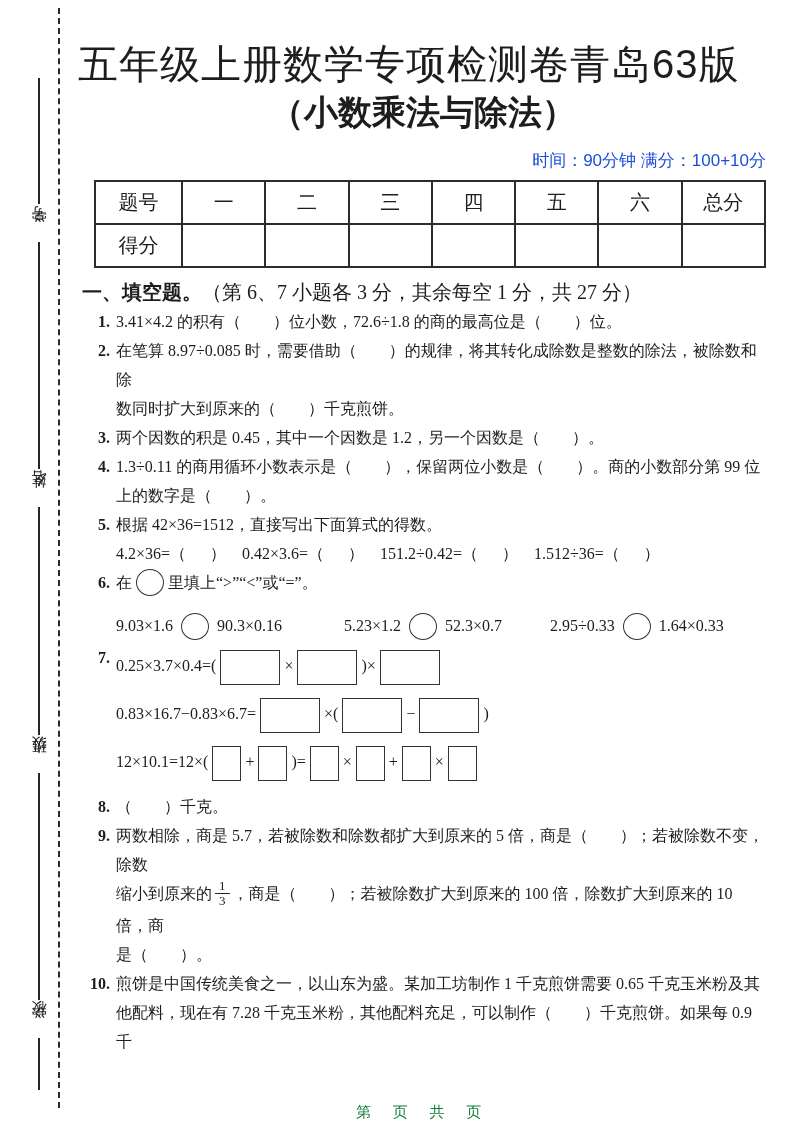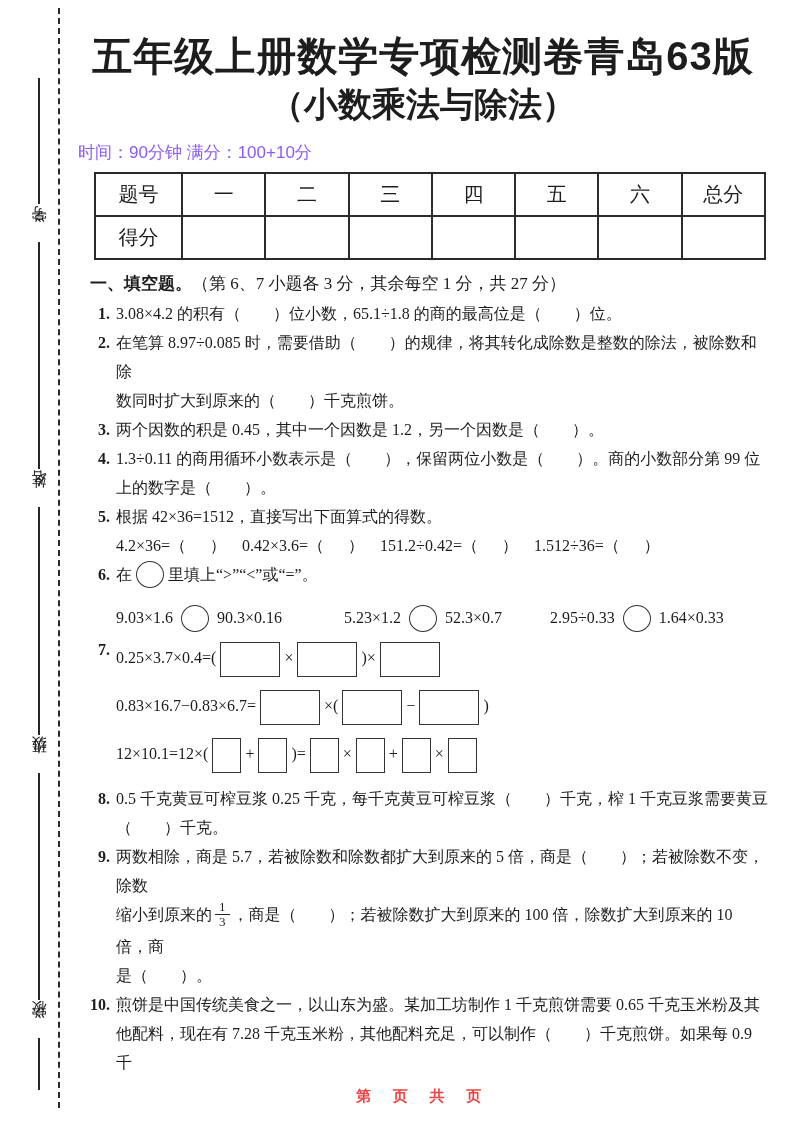--- a/index.html
+++ b/index.html
@@ -17,40 +17,40 @@
   .sb-line.first{flex:0 0 126px;}
   .sb-line.last{flex:0 0 52px;}
   .sb-label{
     writing-mode:vertical-rl;transform:rotate(180deg);
     font-size:15px;letter-spacing:3px;margin:7px 0;color:#222;
     font-family:"Liberation Serif","DejaVu Serif",serif;white-space:nowrap;
   }
   
   .content{position:absolute;left:78px;top:0;width:690px;}
   .title{
-    margin:30px 0 0;text-align:center;font-size:40px;line-height:52px;font-weight:bold;
+    margin:38px 0 0;font-size:40px;line-height:52px;font-weight:normal;
     font-family:"Liberation Sans","DejaVu Sans",sans-serif;letter-spacing:1px;
   }
   .subtitle{
     text-align:center;font-size:34px;line-height:44px;font-weight:bold;
     font-family:"Liberation Sans","DejaVu Sans",sans-serif;
   }
   .meta{
-    margin:16px 2px 0 0;font-size:17px;line-height:22px;
-    font-family:"Liberation Sans","DejaVu Sans",sans-serif;color:#8b5cf6;
+    margin:16px 2px 0 0;text-align:right;font-size:17px;line-height:22px;
+    font-family:"Liberation Sans","DejaVu Sans",sans-serif;color:#1d4ed8;
   }
   table.score{
     width:672px;margin:8px 0 0 16px;border-collapse:collapse;table-layout:fixed;
   }
   table.score th,table.score td{
     border:2px solid #2b2b2b;height:41px;text-align:center;vertical-align:middle;
     font-size:20px;font-weight:normal;padding:0;
   }
   table.score .lblcol{width:85px;}
-  .section-head{margin:13px 0 4px 12px;font-size:17px;line-height:22px;white-space:pre-wrap;}
+  .section-head{margin:13px 0 4px 4px;font-size:20px;line-height:22px;white-space:pre-wrap;}
   .sec-title{font-weight:bold;font-family:"Liberation Sans","DejaVu Sans",sans-serif;}
   .sec-note{font-weight:normal;}
   
   #questions{margin:0;padding:0;list-style:none;}
   .q{display:flex;margin:0 0 0 8px;}
   .qno{flex:0 0 24px;text-align:right;font-weight:bold;line-height:29px;margin-right:6px;}
   .qbody{flex:1 1 auto;min-width:0;}
   .qline{line-height:29px;font-size:16px;white-space:pre-wrap;}
   .q7 .qline{line-height:30px;margin:5px 0 9px;}
   .cmp-row{display:grid;grid-template-columns:228px 206px 1fr;margin-top:13px;}
@@ -59,22 +59,22 @@
   .bx{display:inline-block;vertical-align:middle;border:1.6px solid #333;background:#fff;margin:2px 4px;}
   .bx.lg{width:58px;height:33px;}
   .bx.sm{width:27px;height:33px;}
   .circ{display:inline-block;vertical-align:middle;width:26px;height:25px;border:1.6px solid #333;
         border-radius:50%;margin:0 4px 3px 4px;}
   .frac{display:inline-flex;flex-direction:column;vertical-align:middle;text-align:center;
         line-height:1.1;font-size:13px;margin:0 3px 2px 3px;}
   .frac .fnum{border-bottom:1.3px solid #222;padding:0 4px;}
   .frac .fden{padding:0 4px;}
   .page-footer{
-    position:absolute;left:78px;bottom:16px;width:690px;text-align:center;
-    font-size:15px;letter-spacing:9px;color:#ef4444;font-weight:bold;
+    position:absolute;left:78px;bottom:0;width:690px;text-align:center;
+    font-size:15px;letter-spacing:9px;color:#15803d;
   }
 </style>
 </head>
 <body>
 
 <aside class="sidebar">
   <div class="cutline"></div>
   <div class="sb-col">
     <span class="sb-line first"></span>
     <span class="sb-label">学号：</span>
@@ -117,21 +117,21 @@
     </tr>
   </tbody>
     </table>
 
   <div class="section-head"><span class="sec-title">一、填空题。</span><span class="sec-note">（第 6、7 小题各 3 分，其余每空 1 分，共 27 分）</span></div>
 
   <div id="questions">
       <div class="q">
         <span class="qno">1.</span>
         <div class="qbody">
-          <div class="qline"><span>3.08×4.2 的积有（        ）位小数，65.1÷1.8 的商的最高位是（        ）位。</span></div>
+          <div class="qline"><span>3.41×4.2 的积有（        ）位小数，72.6÷1.8 的商的最高位是（        ）位。</span></div>
         </div>
       </div>
       <div class="q">
         <span class="qno">2.</span>
         <div class="qbody">
           <div class="qline"><span>在笔算 8.97÷0.085 时，需要借助（        ）的规律，将其转化成除数是整数的除法，被除数和除</span></div>
           <div class="qline"><span>数同时扩大到原来的（        ）千克煎饼。</span></div>
         </div>
       </div>
       <div class="q">
@@ -169,21 +169,20 @@
         <span class="qno">7.</span>
         <div class="qbody">
           <div class="qline"><span>0.25×3.7×0.4=(</span><span class="bx lg"></span><span>×</span><span class="bx lg"></span><span>)×</span><span class="bx lg"></span></div>
           <div class="qline"><span>0.83×16.7−0.83×6.7=</span><span class="bx lg"></span><span>×(</span><span class="bx lg"></span><span>−</span><span class="bx lg"></span><span>)</span></div>
           <div class="qline"><span>12×10.1=12×(</span><span class="bx sm"></span><span>+</span><span class="bx sm"></span><span>)=</span><span class="bx sm"></span><span>×</span><span class="bx sm"></span><span>+</span><span class="bx sm"></span><span>×</span><span class="bx sm"></span></div>
         </div>
       </div>
       <div class="q">
         <span class="qno">8.</span>
         <div class="qbody">
-          <div class="qline"><span>0.5 千克黄豆可榨豆浆 0.25 千克，每千克黄豆可榨豆浆（        ）千克，榨 1 千克豆浆需要黄豆</span></div>
           <div class="qline"><span>（        ）千克。</span></div>
         </div>
       </div>
       <div class="q">
         <span class="qno">9.</span>
         <div class="qbody">
           <div class="qline"><span>两数相除，商是 5.7，若被除数和除数都扩大到原来的 5 倍，商是（        ）；若被除数不变，除数</span></div>
           <div class="qline"><span>缩小到原来的</span><span class="frac"><span class="fnum">1</span><span class="fden">3</span></span><span>，商是（        ）；若被除数扩大到原来的 100 倍，除数扩大到原来的 10 倍，商</span></div>
           <div class="qline"><span>是（        ）。</span></div>
         </div>

